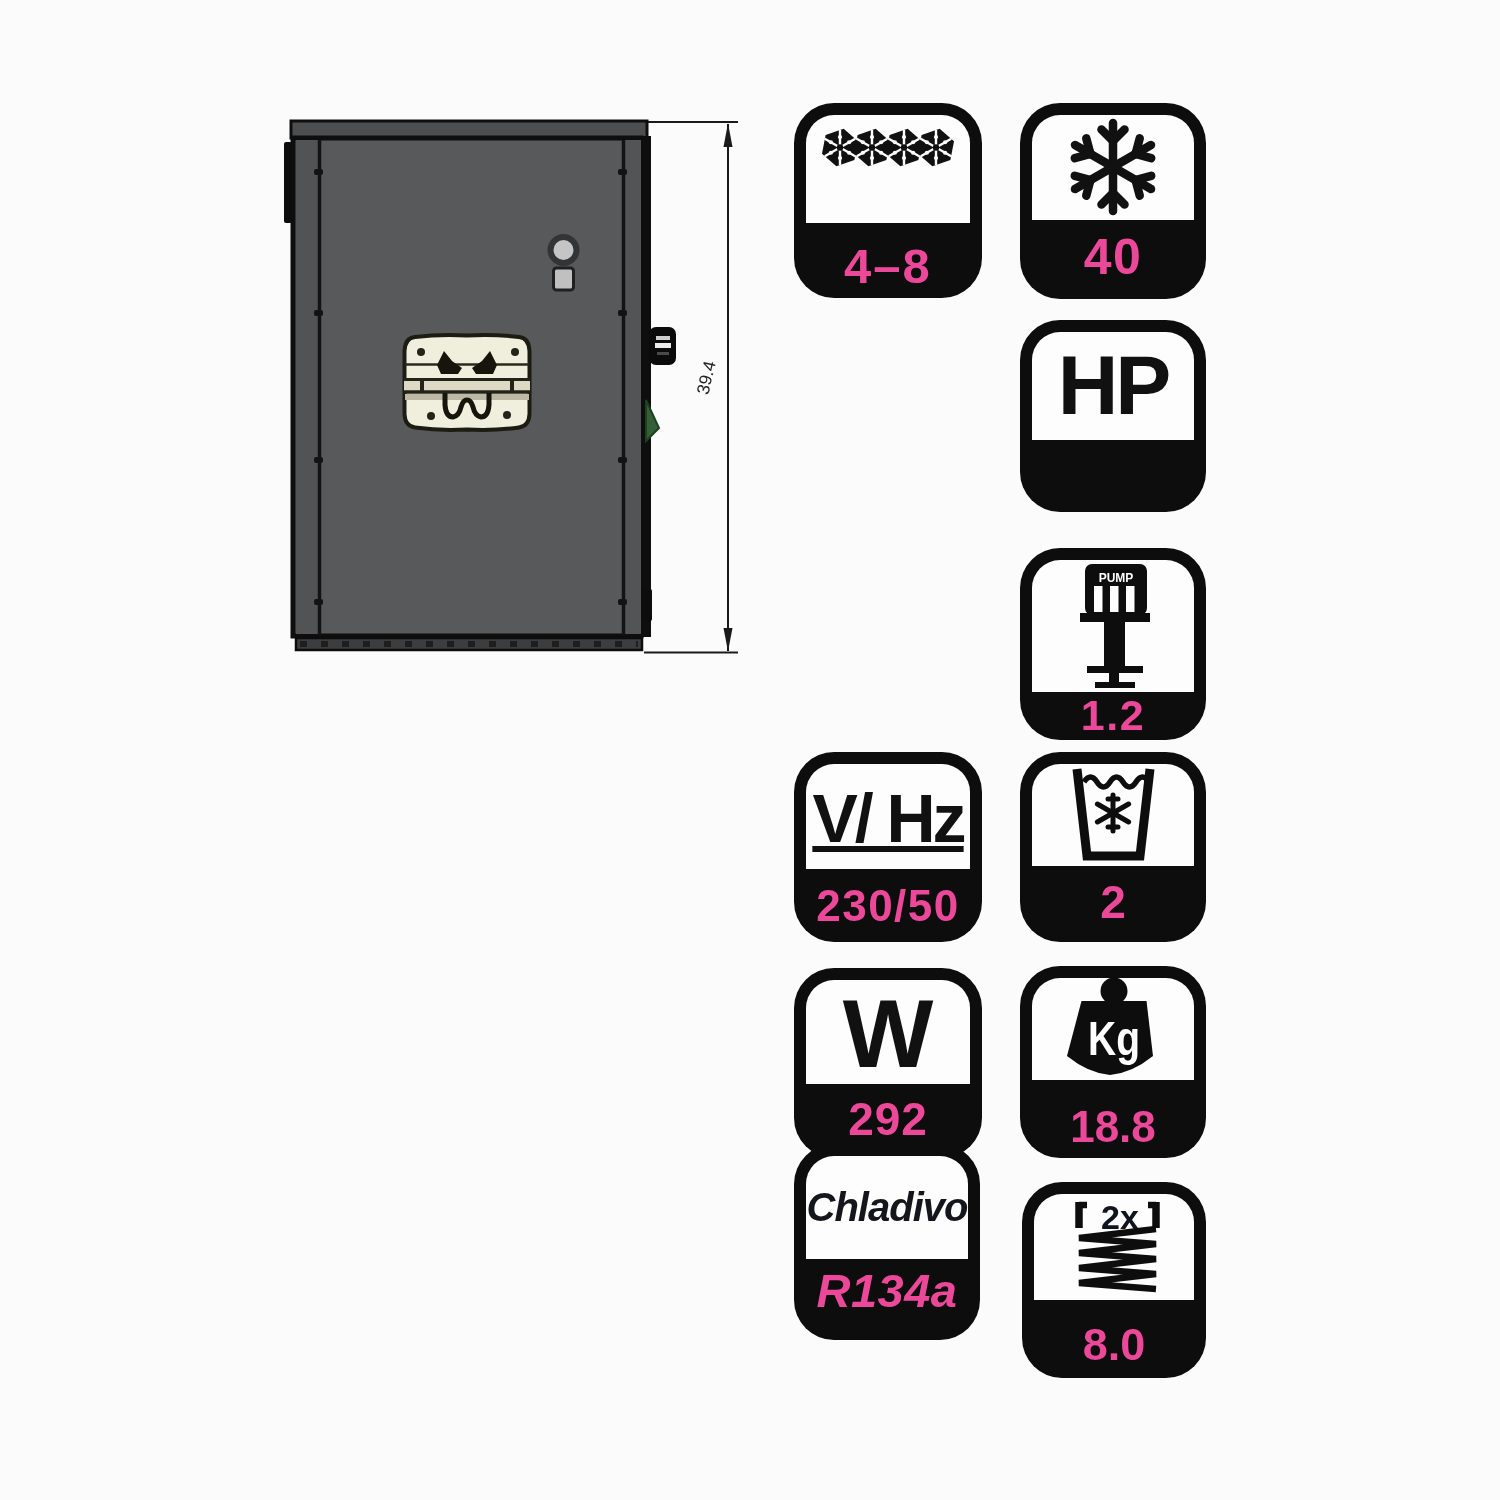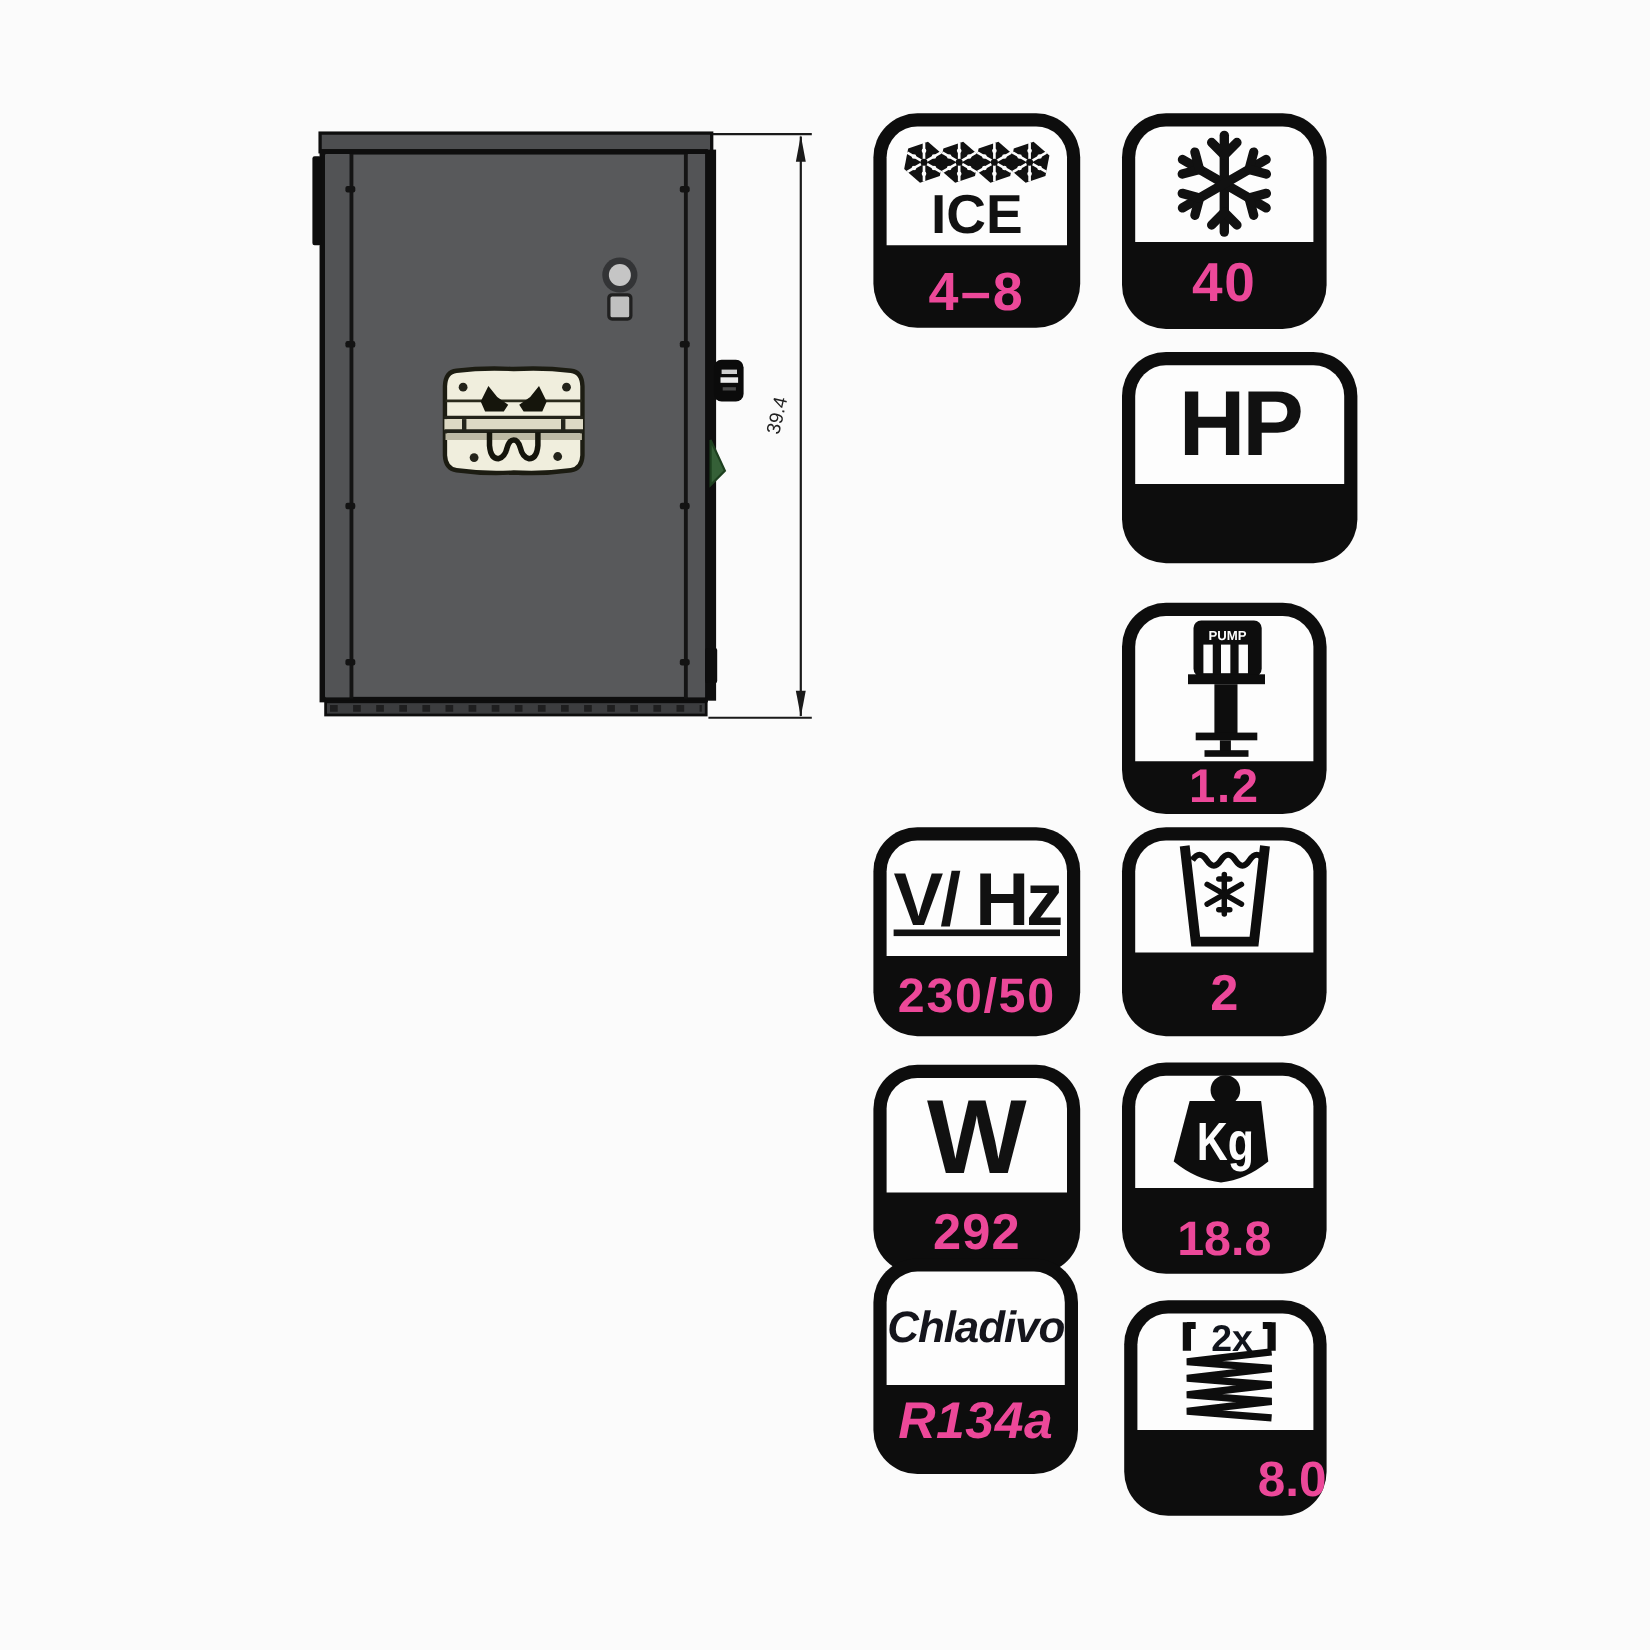--- a/index.html
+++ b/index.html
@@ -124,21 +124,20 @@
         <circle cx="36.9" cy="39.25" r="2.1"></circle>
         <circle cx="46" cy="34" r="2.1"></circle>
       </g>
       <circle cx="46" cy="44.5" r="3.2" fill="#111"></circle>
     </g>
     <use href="#sf1" x="32"></use>
     <use href="#sf1" x="64"></use>
     <use href="#sf1" x="96"></use>
   </svg>
 
-  <div style="position:absolute;left:0;right:0;top:63px;text-align:center;font-weight:bold;font-size:50px;color:#111;">ICE</div>
 
   <div class="num" style="top:126px;height:75px;line-height:75px;font-size:49px;letter-spacing:2px;">4–8</div>
 </div>
 
 <div class="ic" style="left:1020px;top:103px;width:186px;height:196px;">
   <div class="wt" style="height:105px;"></div>
 
   <svg width="186" height="117" viewBox="0 0 186 117">
     <g stroke="#111" stroke-width="8.5" stroke-linecap="round" fill="none" transform="translate(93,64)">
       <line x1="0" y1="-44" x2="0" y2="44"></line>
@@ -152,21 +151,21 @@
       <use href="#tip" transform="rotate(120)"></use>
       <use href="#tip" transform="rotate(180)"></use>
       <use href="#tip" transform="rotate(240)"></use>
       <use href="#tip" transform="rotate(300)"></use>
     </g>
   </svg>
 
   <div class="num" style="top:115px;height:79px;line-height:79px;font-size:50px;letter-spacing:1.5px;">40</div>
 </div>
 
-<div class="ic" style="left:1020px;top:320px;width:214px;height:192px;">
+<div class="ic" style="left:1020px;top:320px;width:186px;height:192px;">
   <div class="wt" style="height:108px;"></div>
 
   <div style="position:absolute;left:0;right:0;top:17px;text-align:center;font-weight:bold;font-size:84px;letter-spacing:-3px;color:#111;">HP</div>
 
 </div>
 
 <div class="ic" style="left:1020px;top:548px;width:186px;height:192px;">
   <div class="wt" style="height:132px;"></div>
 
   <svg width="186" height="144" viewBox="0 0 186 144">
@@ -251,14 +250,14 @@
   <svg width="184" height="118" viewBox="0 0 184 118">
     <g stroke="#0d0d0d" stroke-width="6.5" fill="none">
       <path d="M57 20 L57 46" stroke-width="7.5"></path>
       <path d="M134 20 L134 46" stroke-width="7.5"></path>
       <path d="M57 23 L65 23"></path>
       <path d="M126 23 L134 23"></path>
       <path d="M134 47 L57 56 L134 62 L57 71 L134 77 L57 86 L134 92 L57 101 L134 107"></path>
     </g>
   </svg>
 
-  <div class="num" style="top:130px;height:66px;line-height:66px;font-size:45px;text-align:right;">8.0</div>
+  <div class="num" style="top:130px;height:66px;line-height:66px;font-size:45px;">8.0</div>
 </div>
 
 </body></html>

